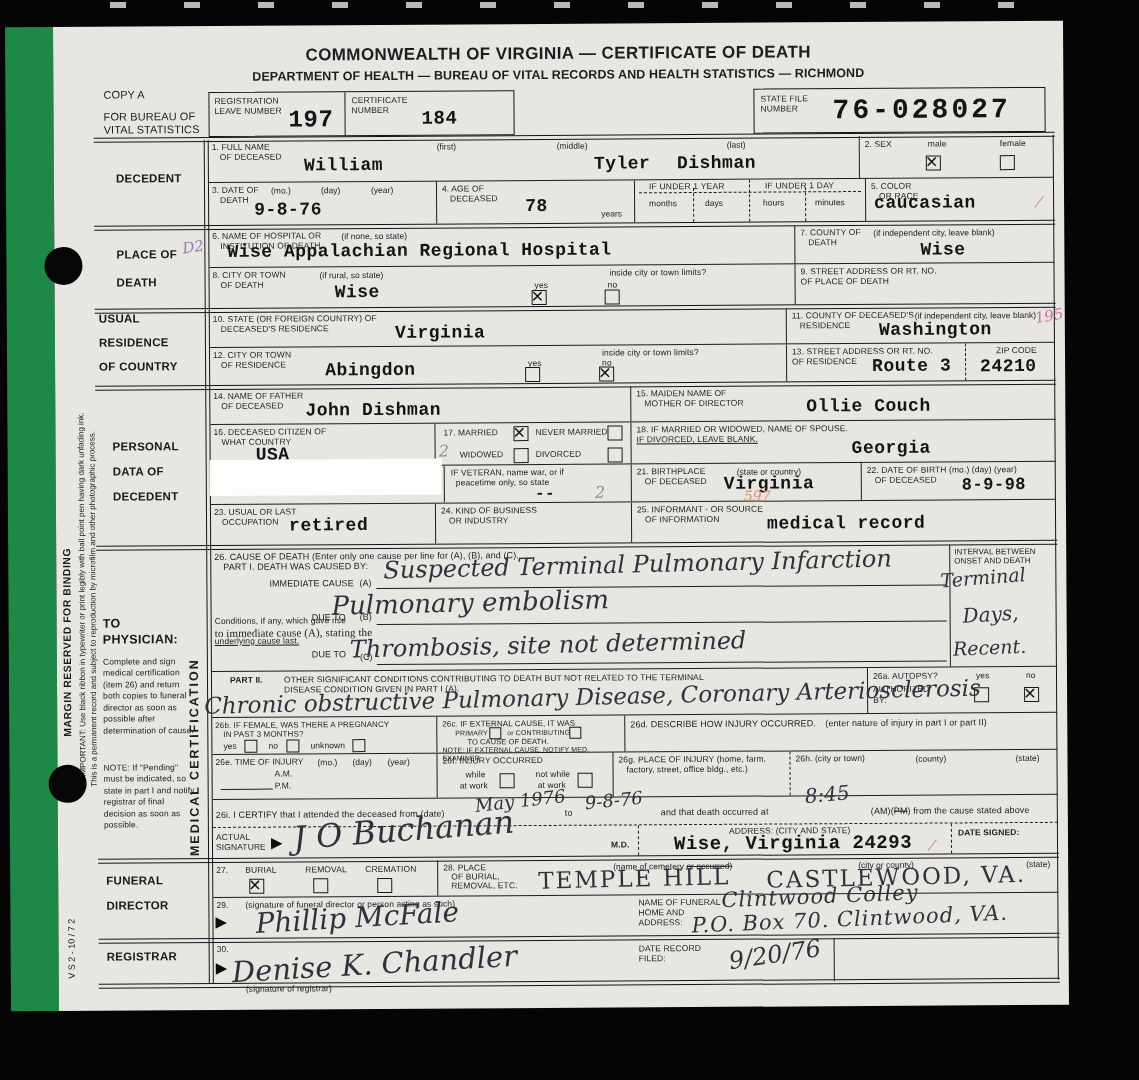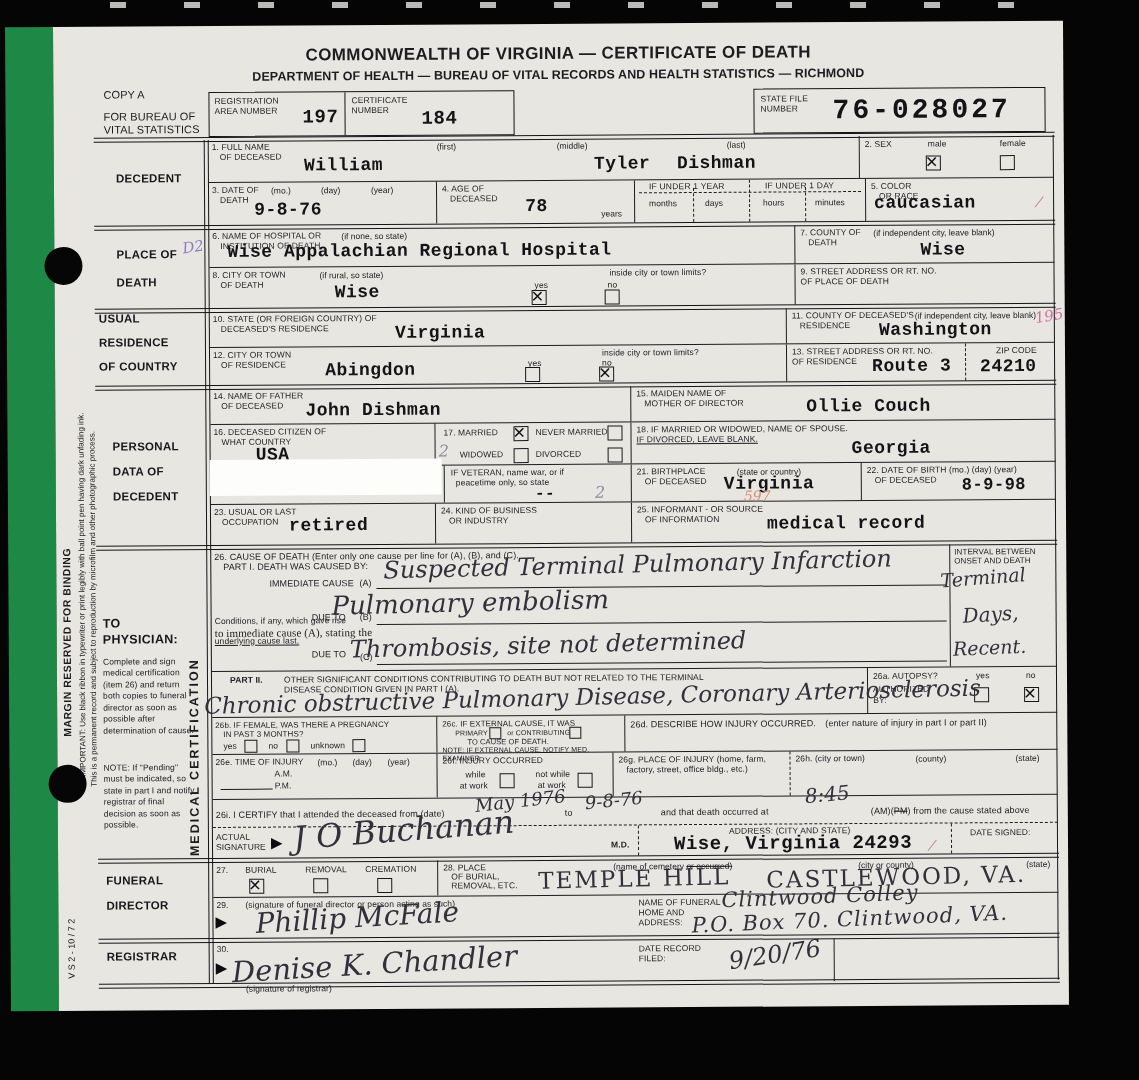--- a/index.html
+++ b/index.html
@@ -52,22 +52,22 @@
 
       <div class="l lb" style="left:0;right:0;top:20px;text-align:center;font-size:17px;letter-spacing:.4px;">COMMONWEALTH OF VIRGINIA — CERTIFICATE OF DEATH</div>
       <div class="l lb" style="left:0;right:0;top:44px;text-align:center;font-size:12.5px;">DEPARTMENT OF HEALTH — BUREAU OF VITAL RECORDS AND HEALTH STATISTICS — RICHMOND</div>
 
       <div class="l" style="left:50px;top:62px;font-size:11px;">COPY A</div>
       <div class="l" style="left:50px;top:84px;font-size:11px;">FOR BUREAU OF</div>
       <div class="l" style="left:50px;top:97px;font-size:11px;">VITAL STATISTICS</div>
 
       <div class="box" style="left:155px;top:66px;width:306px;height:45px;">
         <div class="l" style="left:5px;top:4px;">REGISTRATION</div>
-        <div class="l" style="left:5px;top:14px;">AREA NUMBER</div>
-        <div class="t" style="left:93px;top:14px;font-size:19px;">197</div>
+        <div class="l" style="left:5px;top:14px;">LEAVE NUMBER</div>
+        <div class="t" style="left:79px;top:14px;font-size:24px;">197</div>
         <div style="position:absolute;left:135px;top:0;height:100%;border-left:1.4px solid #141419;"></div>
         <div class="l" style="left:142px;top:4px;">CERTIFICATE</div>
         <div class="l" style="left:142px;top:14px;">NUMBER</div>
         <div class="t" style="left:212px;top:16px;font-size:19px;">184</div>
       </div>
       <div class="box" style="left:700px;top:66px;width:292px;height:45px;">
         <div class="l" style="left:6px;top:5px;">STATE FILE</div>
         <div class="l" style="left:6px;top:15px;">NUMBER</div>
         <div class="t" style="left:78px;top:6px;font-size:28px;letter-spacing:3px;">76-028027</div>
       </div>
@@ -443,21 +443,21 @@
             <div class="arrow" style="left:58px;top:7px;">▶</div>
             <div class="hw" style="left:80px;top:-16px;font-size:32px;transform:rotate(-4deg);">J O Buchanan</div>
             <div class="l lb" style="left:398px;top:15px;">M.D.</div>
           </div>
           <div class="c bld" style="left:425px;width:313px;">
             <div class="l" style="left:90px;top:2px;">ADDRESS: (CITY AND STATE)</div>
             <div class="t" style="left:35px;top:8px;font-size:19px;">Wise, Virginia 24293</div>
             <div class="pink" style="left:292px;top:14px;font-size:14px;">⁄</div>
           </div>
           <div class="c bld" style="left:738px;width:107px;">
-            <div class="l" style="left:18px;top:5px;">DATE SIGNED:</div>
+            <div class="l" style="left:6px;top:5px;font-weight:bold;">DATE SIGNED:</div>
           </div>
         </div>
 
         <div class="row bb" style="top:722px;height:36px;">
           <div class="c" style="left:0;width:224px;">
             <div class="l" style="left:3px;top:4px;">27.</div>
             <div class="l" style="left:32px;top:4px;">BURIAL</div>
             <div class="l" style="left:92px;top:4px;">REMOVAL</div>
             <div class="l" style="left:152px;top:4px;">CREMATION</div>
             <div class="cb" style="left:36px;top:17px;">

